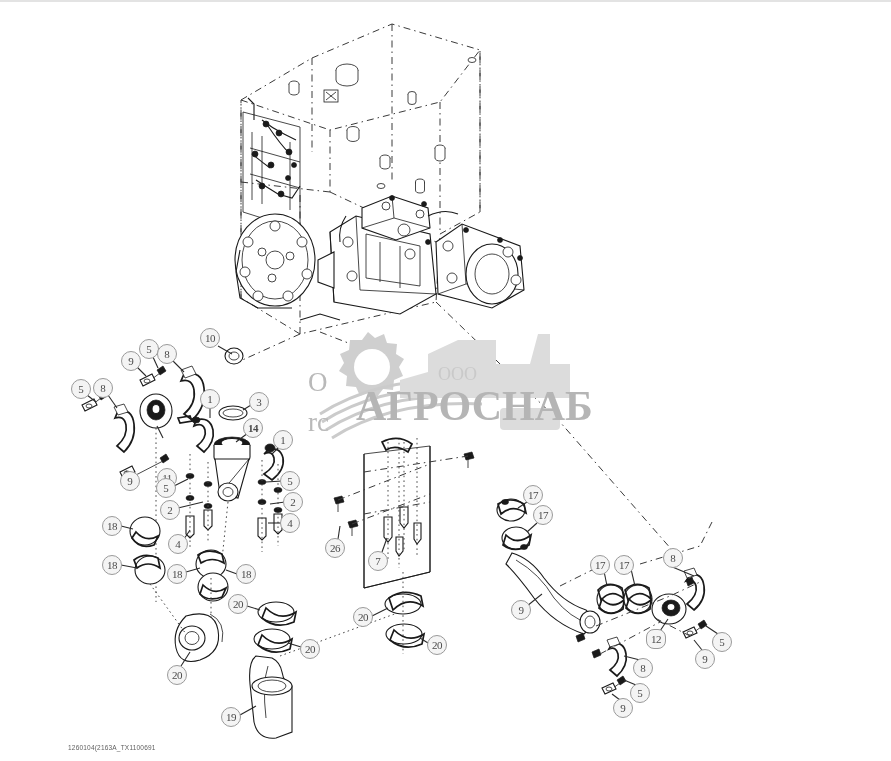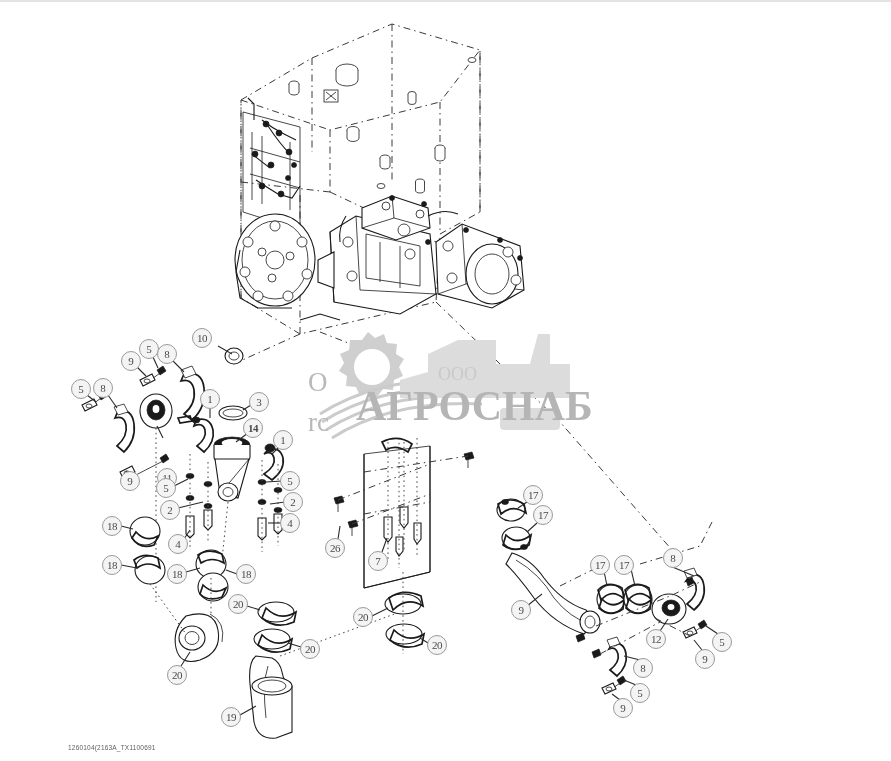--- a/index.html
+++ b/index.html
@@ -491,21 +491,21 @@
       <g>
         <text x="138" y="60" fill="#c9c9c9" font-family="'Liberation Serif', serif" font-size="18">ООО</text>
         <text x="56" y="100" fill="#b5b5b5" font-family="'Liberation Serif', serif" font-size="42" font-weight="bold">АГРОСНАБ</text>
       </g>
     </svg>
   </div>
   <div id="wm-cut-text">O
 rc</div>
 
   <div id="callout-layer">
-      <div class="callout wide" style="left: 202px; top: 336px;">10</div>
+      <div class="callout wide" style="left: 210px; top: 336px;">10</div>
       <div class="callout" style="left: 131px; top: 359px;">9</div>
       <div class="callout" style="left: 149px; top: 347px;">5</div>
       <div class="callout" style="left: 167px; top: 352px;">8</div>
       <div class="callout" style="left: 81px; top: 387px;">5</div>
       <div class="callout" style="left: 103px; top: 386px;">8</div>
       <div class="callout wide" style="left: 167px; top: 443px; margin-top: 23px;">11</div>
       <div class="callout" style="left: 130px; top: 479px;">9</div>
       <div class="callout" style="left: 210px; top: 397px;">1</div>
       <div class="callout" style="left: 259px; top: 400px;">3</div>
       <div class="callout wide" style="left: 253px; top: 426px; font-weight: bold;">14</div>
@@ -527,21 +527,21 @@
       <div class="callout wide" style="left: 437px; top: 643px;">20</div>
       <div class="callout wide" style="left: 231px; top: 715px;">19</div>
       <div class="callout wide" style="left: 335px; top: 546px;">26</div>
       <div class="callout" style="left: 378px; top: 559px;">7</div>
       <div class="callout wide" style="left: 533px; top: 493px;">17</div>
       <div class="callout wide" style="left: 543px; top: 513px;">17</div>
       <div class="callout wide" style="left: 521px; top: 608px;">9</div>
       <div class="callout wide" style="left: 600px; top: 563px;">17</div>
       <div class="callout wide" style="left: 624px; top: 563px;">17</div>
       <div class="callout" style="left: 673px; top: 556px;">8</div>
-      <div class="callout wide" style="left: 656px; top: 637px;">12</div>
+      <div class="callout wide" style="left: 656px; top: 637px; border-radius: 8px;">12</div>
       <div class="callout" style="left: 722px; top: 640px;">5</div>
       <div class="callout" style="left: 705px; top: 657px;">9</div>
       <div class="callout" style="left: 643px; top: 666px;">8</div>
       <div class="callout" style="left: 640px; top: 691px;">5</div>
       <div class="callout" style="left: 623px; top: 706px;">9</div>
     </div>
 
   <div id="caption">1260104(2163A_TX1100691</div>
 
 </div>

